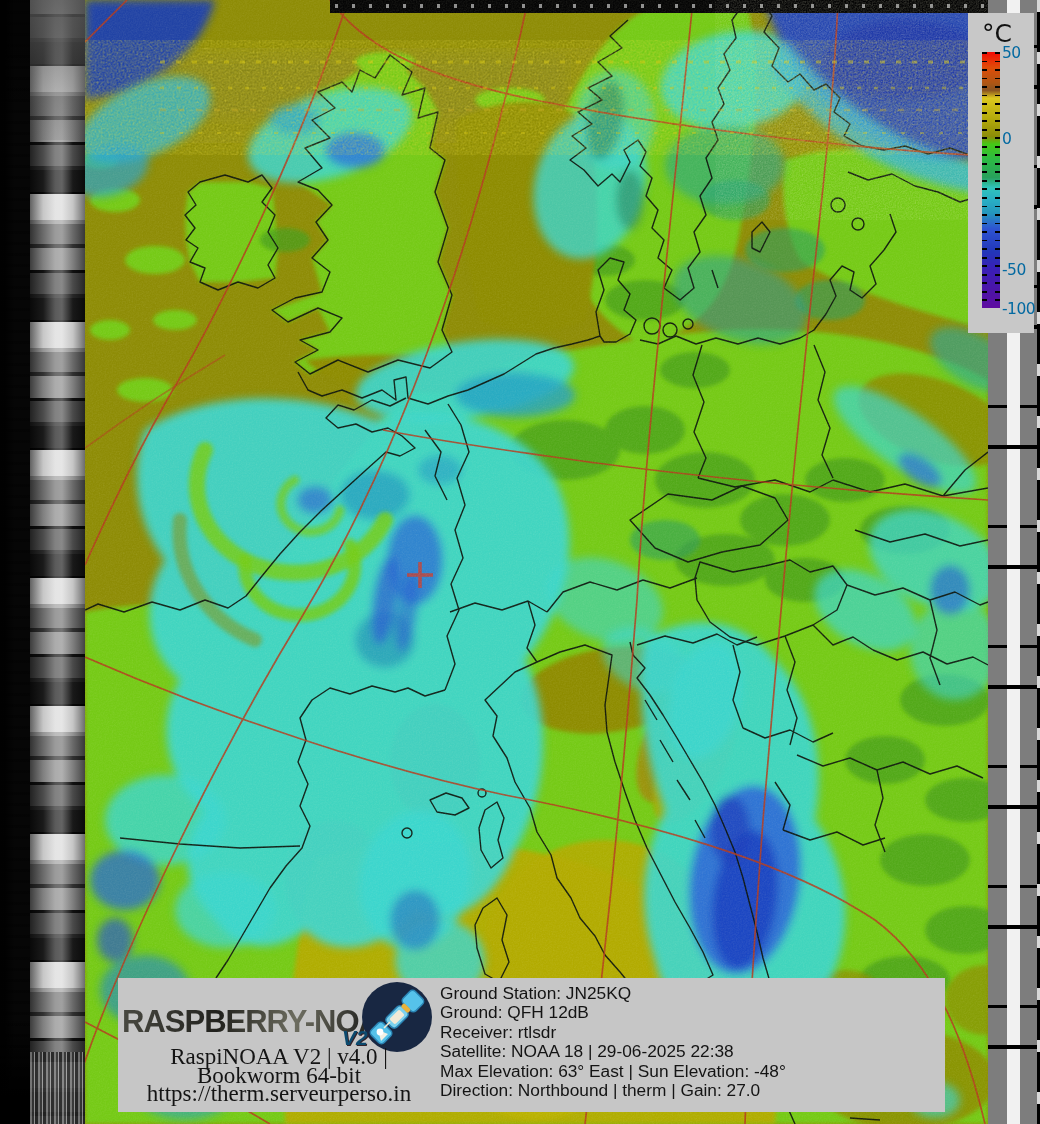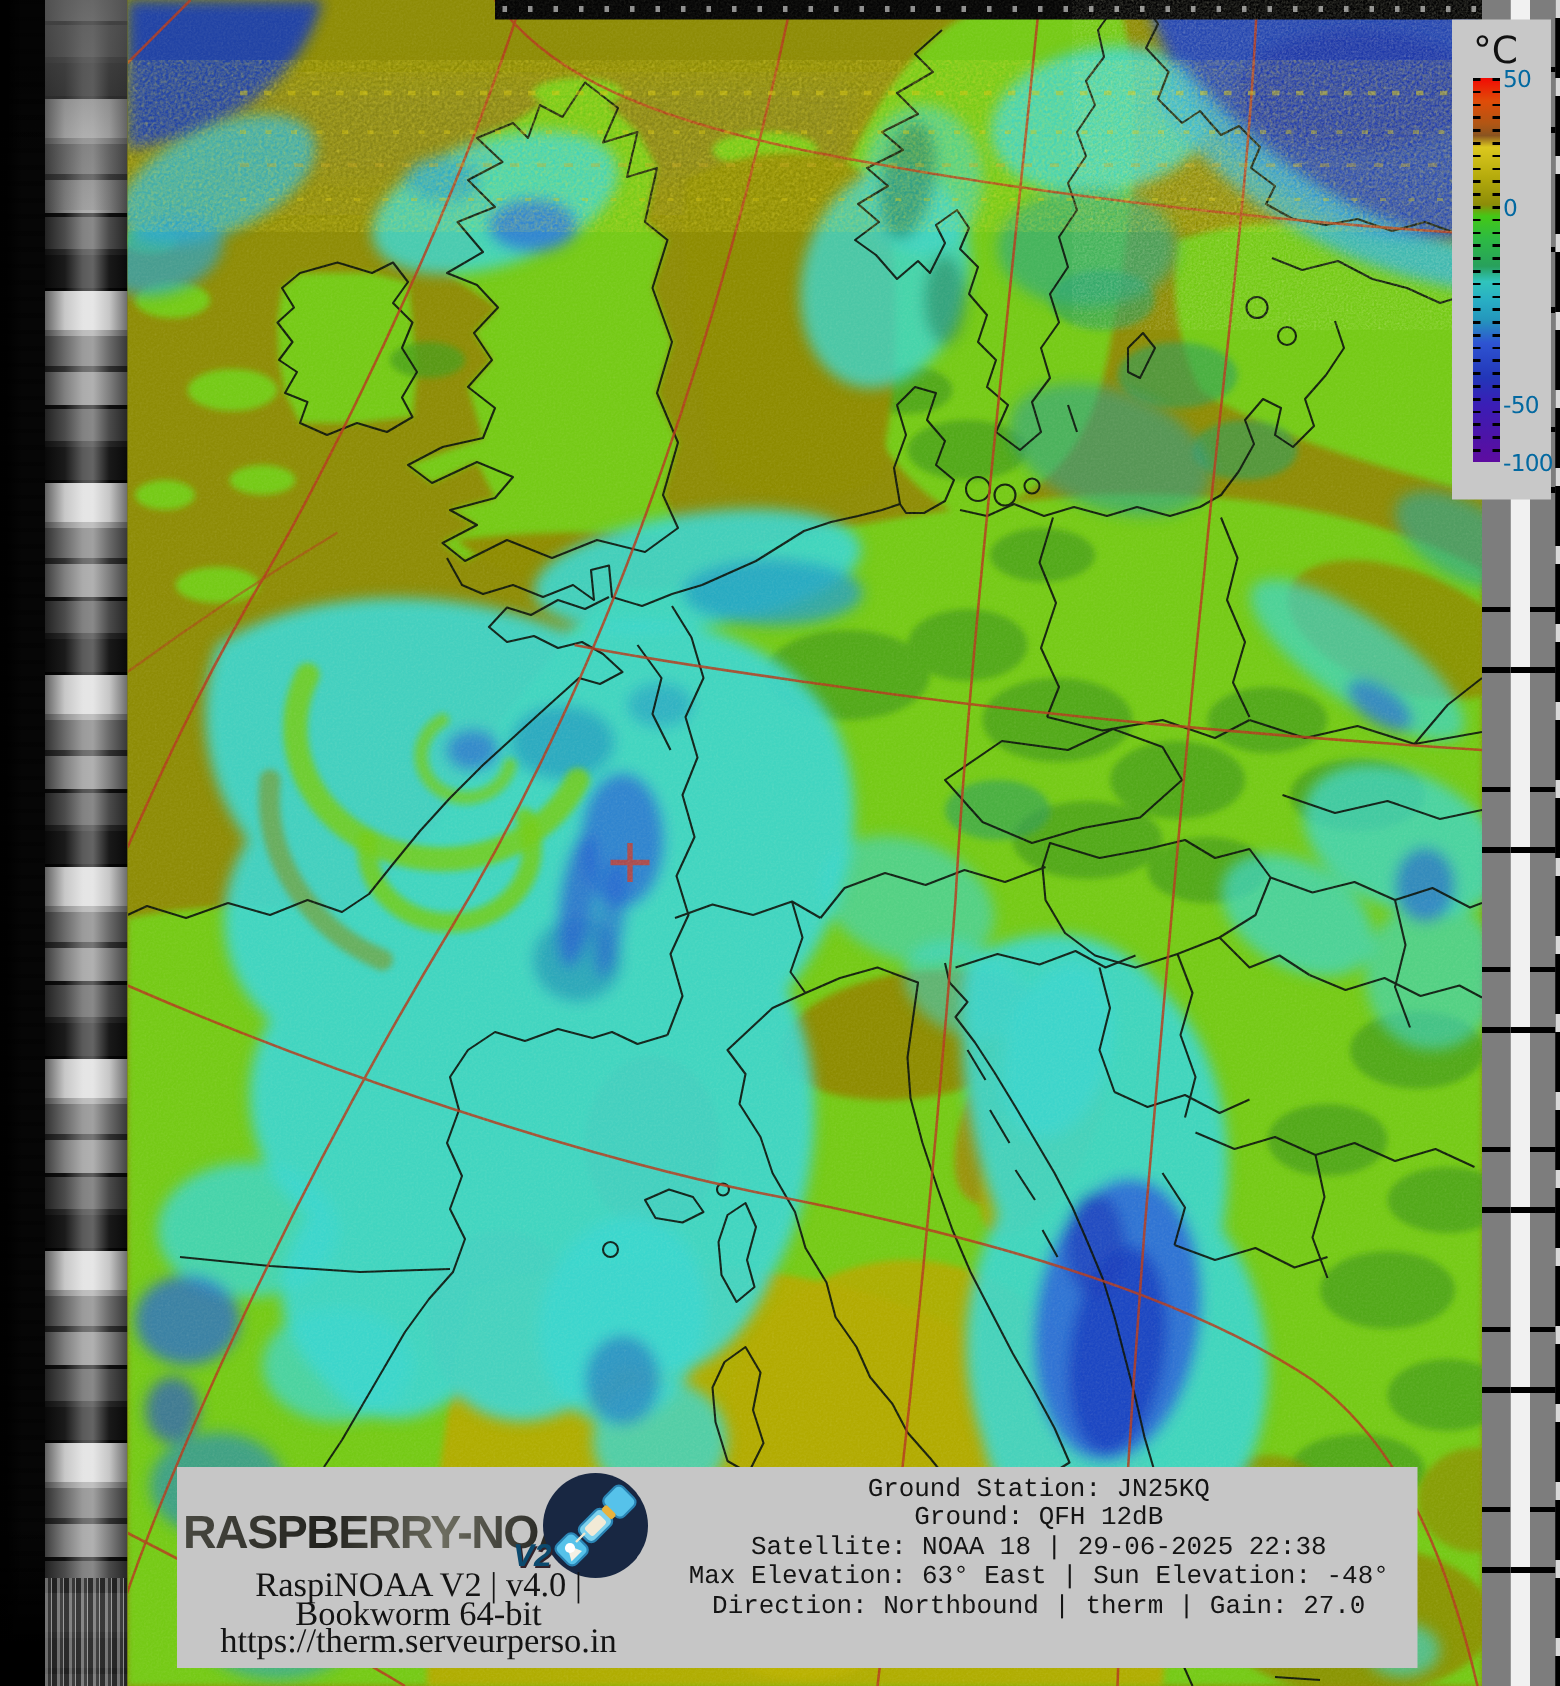--- a/index.html
+++ b/index.html
@@ -66,22 +66,22 @@
   .logo-row{position:absolute;left:2px;top:8px;width:318px;height:64px;}
   .logo-title{position:absolute;left:2px;top:18px;font-family:"Liberation Sans",sans-serif;
     font-weight:bold;font-size:31px;letter-spacing:-1px;white-space:nowrap;
     background:linear-gradient(100deg,#4a4a42,#21211d 35%,#6d6d60 62%,#2a2a26 85%);
     -webkit-background-clip:text;background-clip:text;color:transparent;}
   .logo-badge{position:absolute;left:240px;top:-6px;width:74px;height:74px;}
   .logo-v2{position:absolute;left:222px;top:40px;font-weight:bold;font-style:italic;font-size:21px;
     color:#0c4a6e;text-shadow:1px 1px 0 #33222a;z-index:3;}
   .f-left-lines{position:absolute;left:2px;top:70px;width:318px;text-align:center;
     font-family:"Liberation Serif",serif;font-size:23px;line-height:18.5px;}
-  .f-right{position:absolute;left:322px;top:6px;width:505px;text-align:center;
-    font-family:Liberation Mono, monospace;font-size:17.3px;line-height:19.4px;}
+  .f-right{position:absolute;left:322px;top:6px;width:505px;
+    font-family:Liberation Sans, sans-serif;font-size:17.3px;line-height:19.4px;}
 </style>
 </head>
 <body>
 
 <div class="screen">
 
   <div class="sync-stripes"></div>
   <div class="wedge-col"></div>
   <div class="wedge-top"></div>
   <div class="wedge-bottom"></div>
@@ -374,19 +374,20 @@
         <span class="logo-v2">V2</span>
       </div>
       <div class="f-left-lines">
         <div>RaspiNOAA V2 | v4.0 | Bookworm 64-bit</div>
         <div>https://therm.serveurperso.in</div>
       </div>
     </div>
     <div class="f-right">
       <div>Ground Station: JN25KQ</div>
       <div>Ground: QFH 12dB</div>
+      <div>Receiver: rtlsdr</div>
       <div>Satellite: NOAA 18 | 29-06-2025 22:38</div>
       <div>Max Elevation: 63° East | Sun Elevation: -48°</div>
       <div>Direction: Northbound | therm | Gain: 27.0</div>
     </div>
   </div>
 
 </div>
 
 </body></html>

